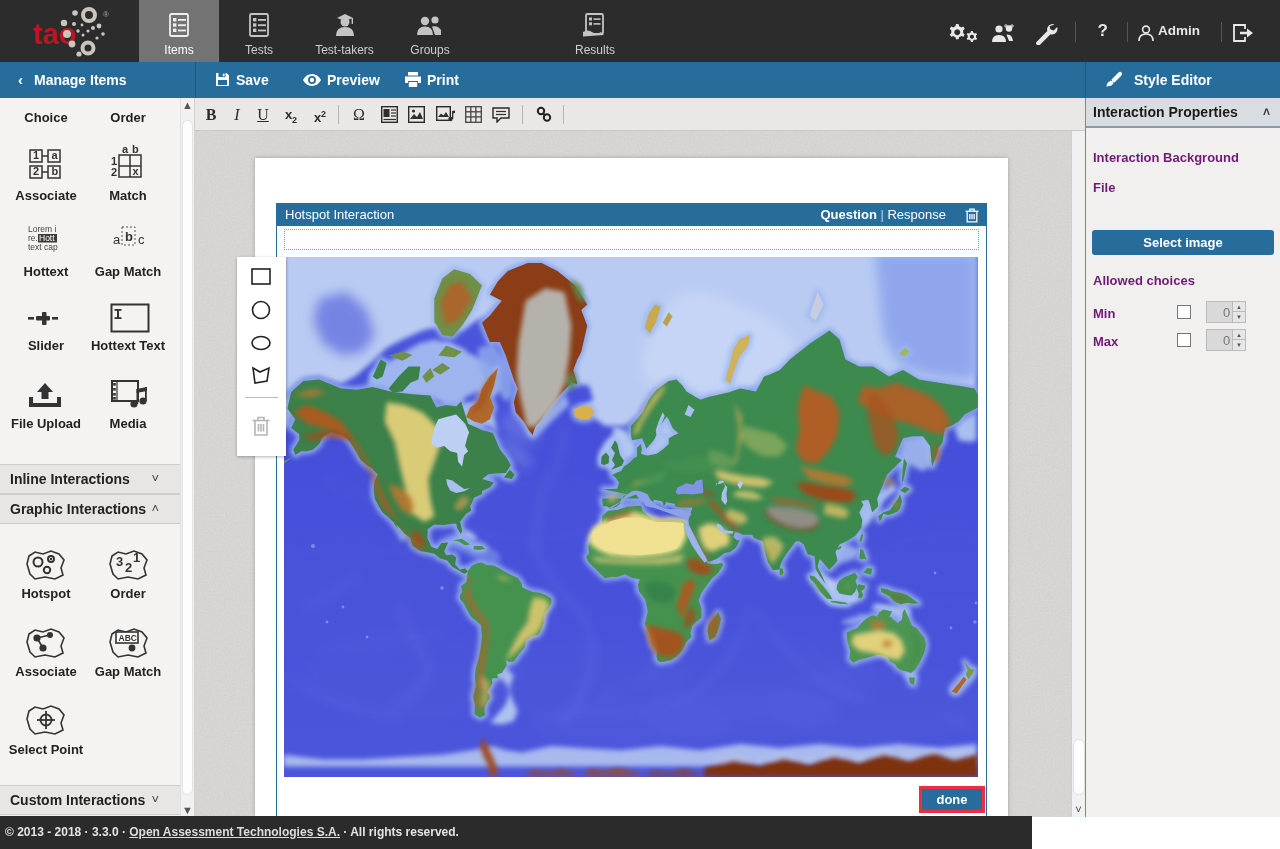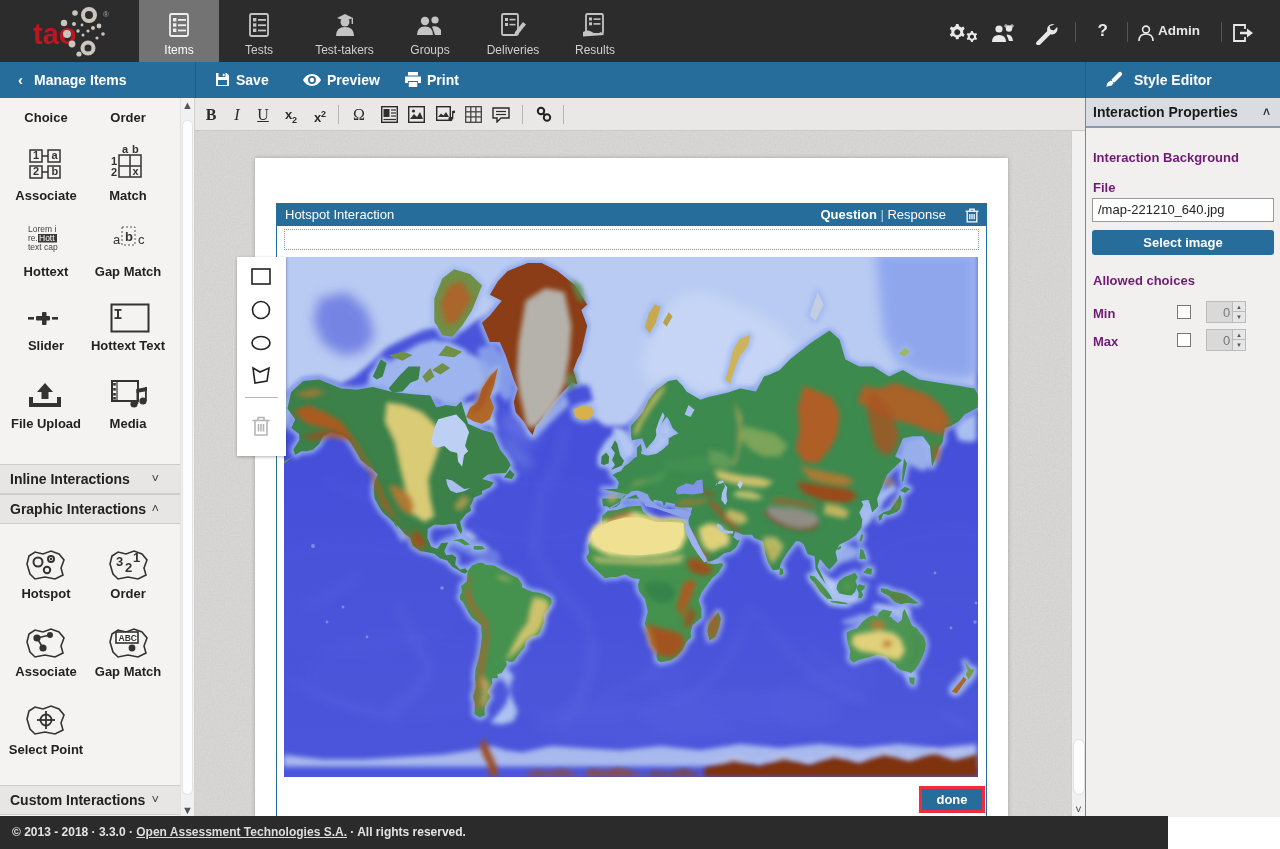--- a/index.html
+++ b/index.html
@@ -41,21 +41,21 @@
 .dotted { position:absolute; left:7px; top:25px; width:695px; height:21px; border:1px dotted #6fa7c0; background:#fff; }
 .mapwrap { position:absolute; left:7px; top:53px; width:694px; height:520px; }
 .toolbox { position:absolute; left:-40px; top:53px; width:49px; height:199px; background:#fff; box-shadow:0 1px 3px rgba(0,0,0,.3); }
 .donebtn { position:absolute; right:1px; bottom:3px; width:66px; height:27px; background:#266d9c; border:3px solid #ee2d45; color:#fff; font-weight:bold; font-size:13px; text-align:center; line-height:21px; }
 
 .rpanel { position:absolute; left:1085px; top:98px; width:226px; height:719px; background:#f1f0ee; border-left:1px solid #14b8a6; }
 .rp-head { position:absolute; left:0; top:0; width:194px; height:30px; background:#d9dce1; border-bottom:2px solid #8a9bb0; font-size:14px; font-weight:bold; color:#1a1a1a; line-height:28px; padding-left:7px; }
 .rp-label { font-size:13px; font-weight:bold; color:#701a75; }
 .q { color:#266d9c; font-weight:bold; font-size:13px; }
 
-.footer { position:absolute; left:0; top:816px; width:1168px; height:33px; background:#2b2b2b; color:#e4e4e4; font-size:12px; font-weight:bold; line-height:33px; padding-left:12px; }
+.footer { position:absolute; left:0; top:816px; width:1032px; height:33px; background:#2b2b2b; color:#e4e4e4; font-size:12px; font-weight:bold; line-height:33px; padding-left:5px; }
 .footer a { color:#ddd; }
 </style>
 </head>
 <body>
 
 <div class="nav">
   <div class="logo">
     <svg width="137" height="62" viewBox="0 0 137 62">
       <text x="33" y="44" font-family="Liberation Sans, sans-serif" font-size="29" font-weight="bold" fill="#bd1622">tao</text>
       <g fill="#cbc6bd">
@@ -125,35 +125,20 @@
   <div class="tab" style="left:390px;width:80px;">
       <div class="ic"><svg width="30" height="26" viewBox="0 0 30 26">
           <g fill="#c4c4c4">
             <circle cx="10" cy="9" r="4.2"></circle>
             <path d="M2 23 q0 -8.5 8 -8.5 q8 0 8 8.5 Z"></path>
             <circle cx="20" cy="8" r="3.6"></circle>
             <path d="M17 14.5 q6 -1.5 9 3.5 l0 5 l-6 0" fill="#c4c4c4"></path>
           </g>
         </svg></div>
       <div class="lb">Groups</div>
-    </div>
-  <div class="tab" style="left:470px;width:86px;">
-      <div class="ic"><svg width="28" height="26" viewBox="0 0 28 26">
-          <g fill="none" stroke="#c4c4c4" stroke-width="1.8">
-            <rect x="3" y="2" width="16" height="21" rx="1.5"></rect>
-          </g>
-          <g fill="#c4c4c4">
-            <rect x="6" y="6" width="3" height="3"></rect>
-            <rect x="10.5" y="6.8" width="6" height="1.6"></rect>
-            <rect x="6" y="11" width="3" height="3"></rect>
-            <rect x="10.5" y="11.8" width="6" height="1.6"></rect>
-            <path d="M16 20 L24 10 L27 12.5 L19 22.5 L15 24 Z"></path>
-          </g>
-        </svg></div>
-      <div class="lb">Deliveries</div>
     </div>
   <div class="tab" style="left:556px;width:78px;">
       <div class="ic"><svg width="28" height="26" viewBox="0 0 28 26">
           <g fill="none" stroke="#c4c4c4" stroke-width="1.8">
             <rect x="5" y="2" width="17" height="20" rx="1.5"></rect>
           </g>
           <g fill="#c4c4c4">
             <rect x="8" y="5.5" width="3" height="3"></rect>
             <rect x="12.5" y="6.3" width="7" height="1.6"></rect>
             <rect x="8" y="10.3" width="3" height="3"></rect>
@@ -767,21 +752,20 @@
 <div class="cv-scroll">
     <div style="position:absolute;left:1px;top:608px;width:12px;height:56px;background:#fdfdfd;border:1px solid #e0e0e0;border-radius:6px;"></div>
     <div style="position:absolute;left:0;bottom:2px;width:13px;text-align:center;font-size:11px;color:#444;">˅</div>
   </div>
 
 <div class="rpanel">
   <div class="rp-head">Interaction Properties<span style="position:absolute;right:10px;font-weight:bold;font-size:12px;color:#333;">˄</span></div>
   <div class="rp-label" style="position:absolute;left:7px;top:52px;">Interaction Background</div>
   <div class="rp-label" style="position:absolute;left:7px;top:82px;">File</div>
   <div class="q" style="position:absolute;right:6px;top:80px;">?</div>
-  <div style="position:absolute;left:6px;top:100px;width:182px;height:24px;background:#fff;border:1px solid #999;font-size:13px;color:#222;line-height:22px;padding-left:5px;">/map-221210_640.jpg</div>
   <div style="position:absolute;left:6px;top:132px;width:182px;height:25px;background:#266d9c;border-radius:3px;color:#fff;font-size:13px;font-weight:bold;text-align:center;line-height:25px;">Select image</div>
   <div class="rp-label" style="position:absolute;left:7px;top:175px;">Allowed choices</div>
   <div class="rp-label" style="position:absolute;left:7px;top:208px;">Min</div>
   <div style="position:absolute;left:91px;top:207px;width:14px;height:14px;background:#fff;border:1px solid #777;"></div>
   <div style="position:absolute;left:120px;top:203px;width:40px;height:22px;background:#d9d9d9;border:1px solid #bbb;">
     <span style="position:absolute;left:16px;top:3px;font-size:13px;color:#777;">0</span>
     <span style="position:absolute;right:0px;top:0px;width:13px;height:10px;background:#e6e6e6;border-left:1px solid #bbb;border-bottom:1px solid #bbb;font-size:6px;color:#555;text-align:center;line-height:10px;">▲</span>
     <span style="position:absolute;right:0px;bottom:0px;width:13px;height:10px;background:#e6e6e6;border-left:1px solid #bbb;font-size:6px;color:#555;text-align:center;line-height:10px;">▼</span>
   </div>
   <div class="q" style="position:absolute;right:6px;top:205px;">?</div>

